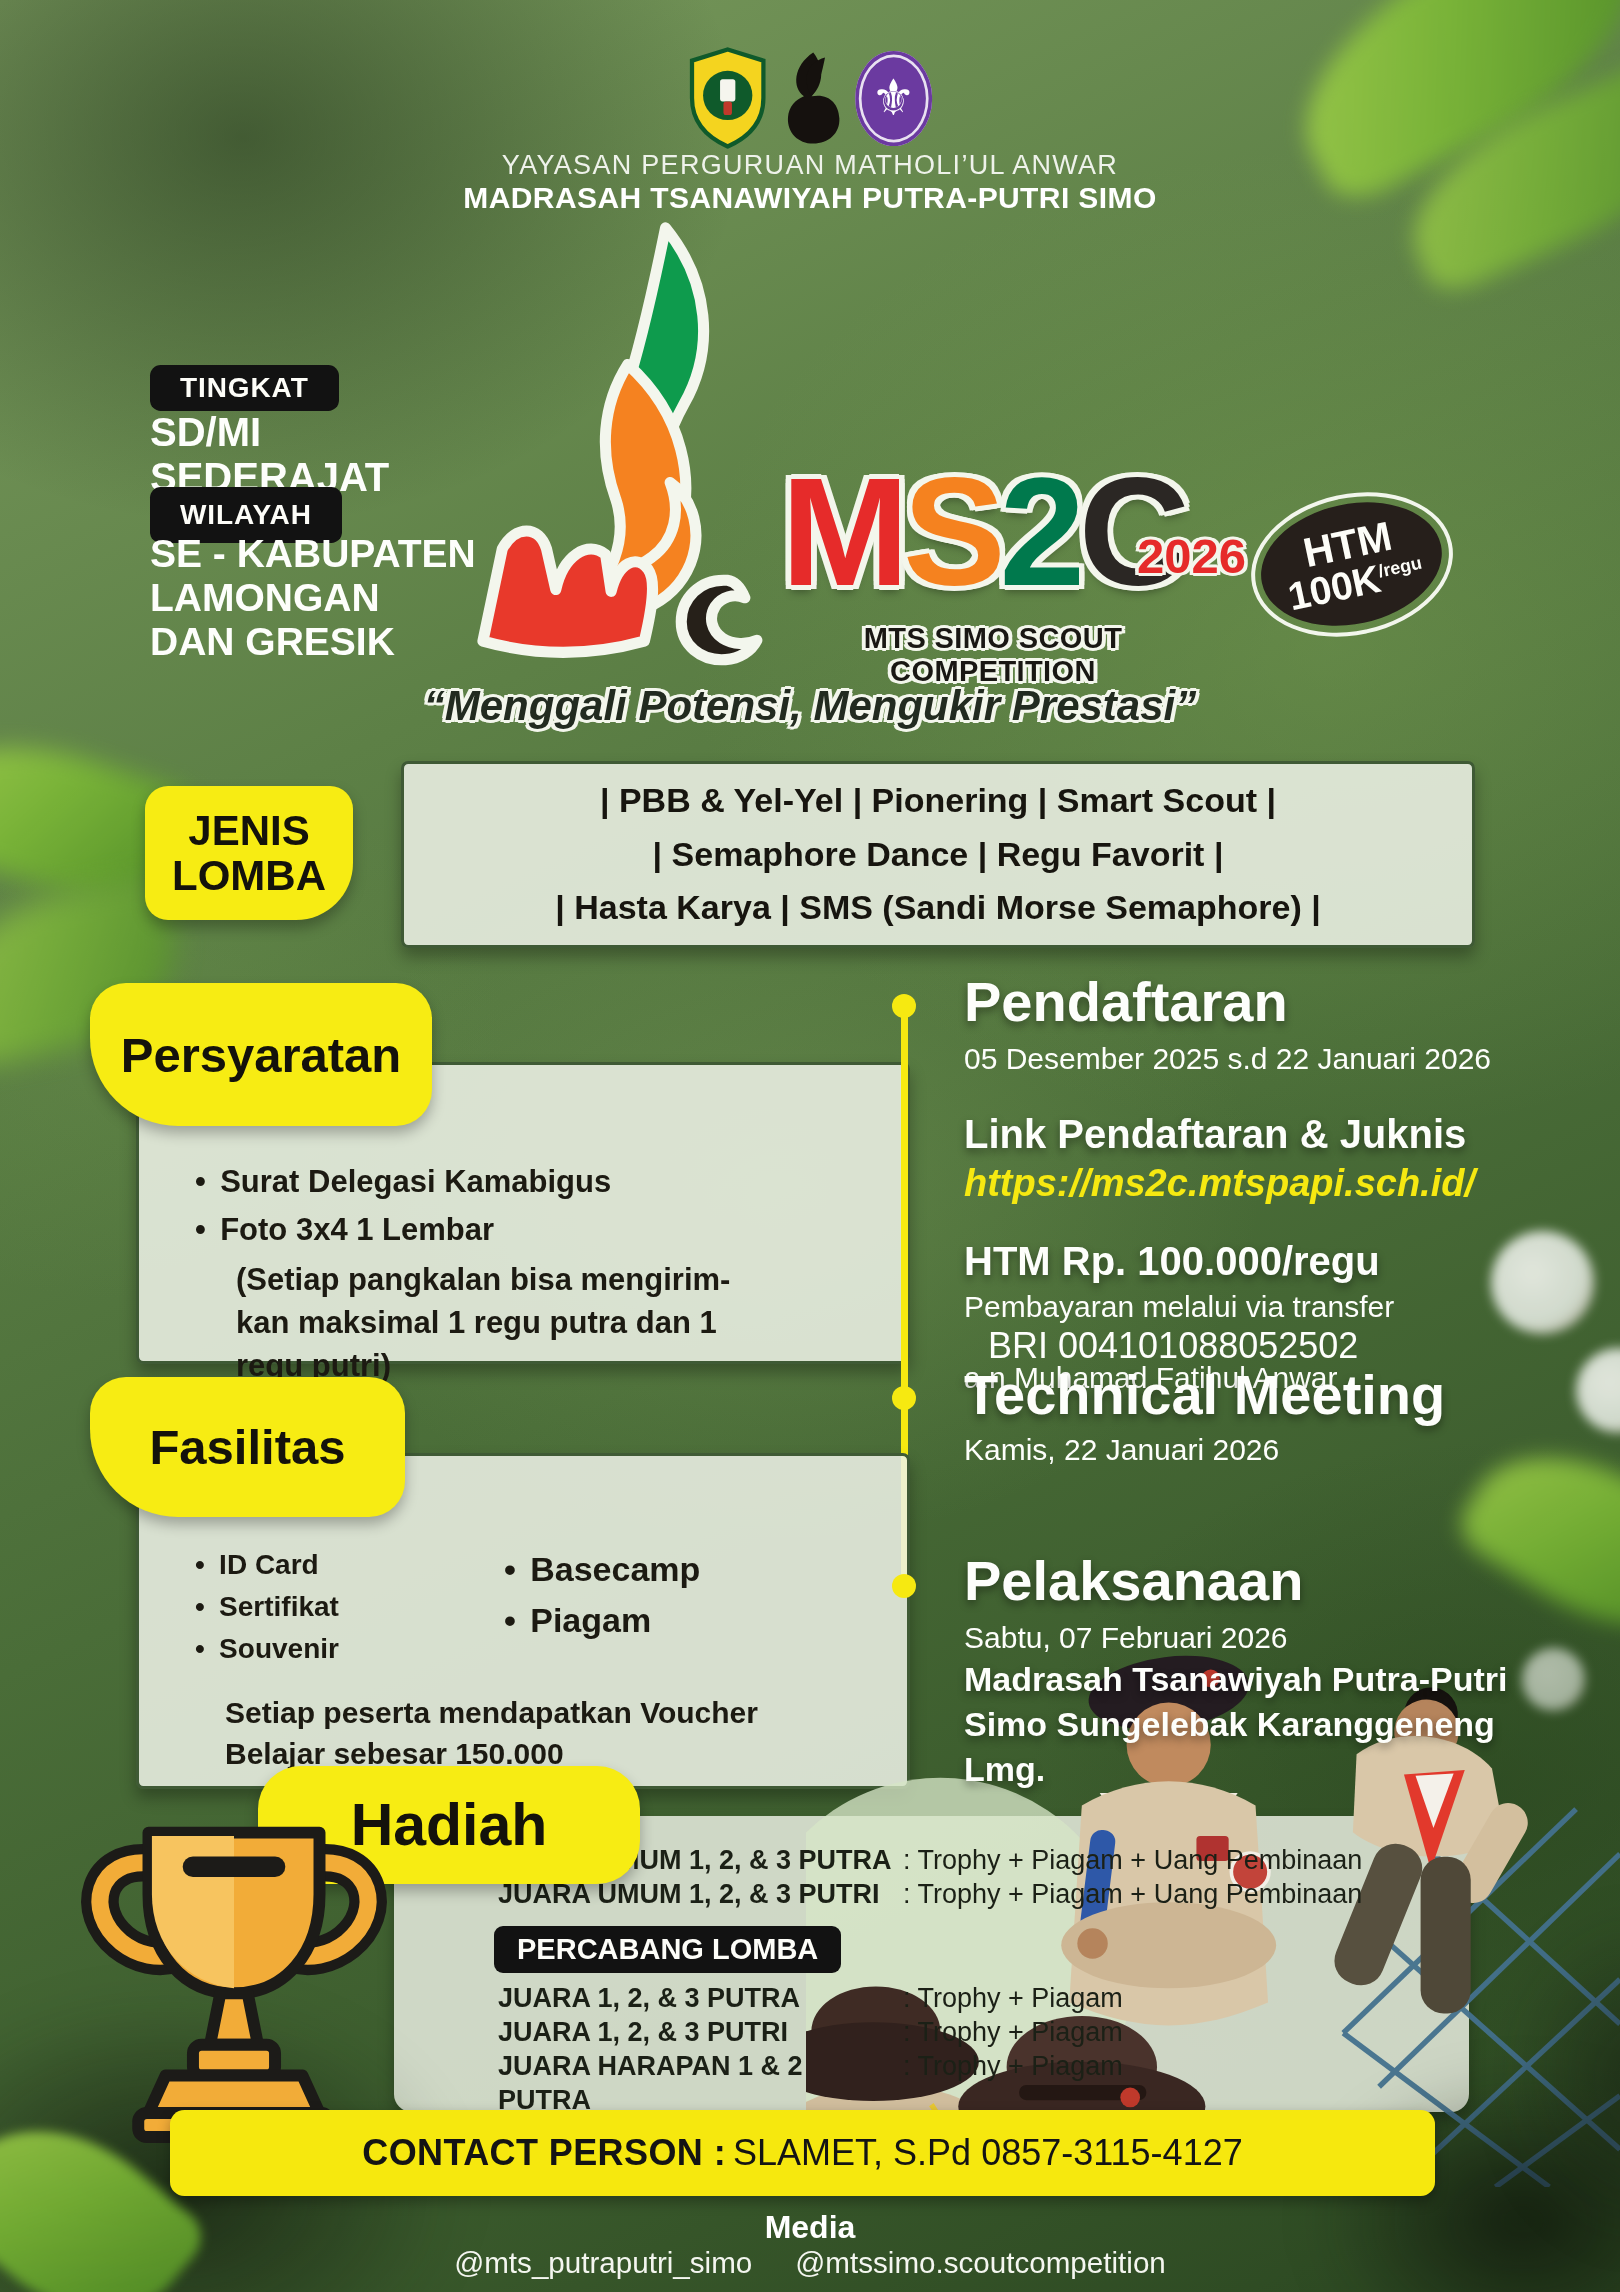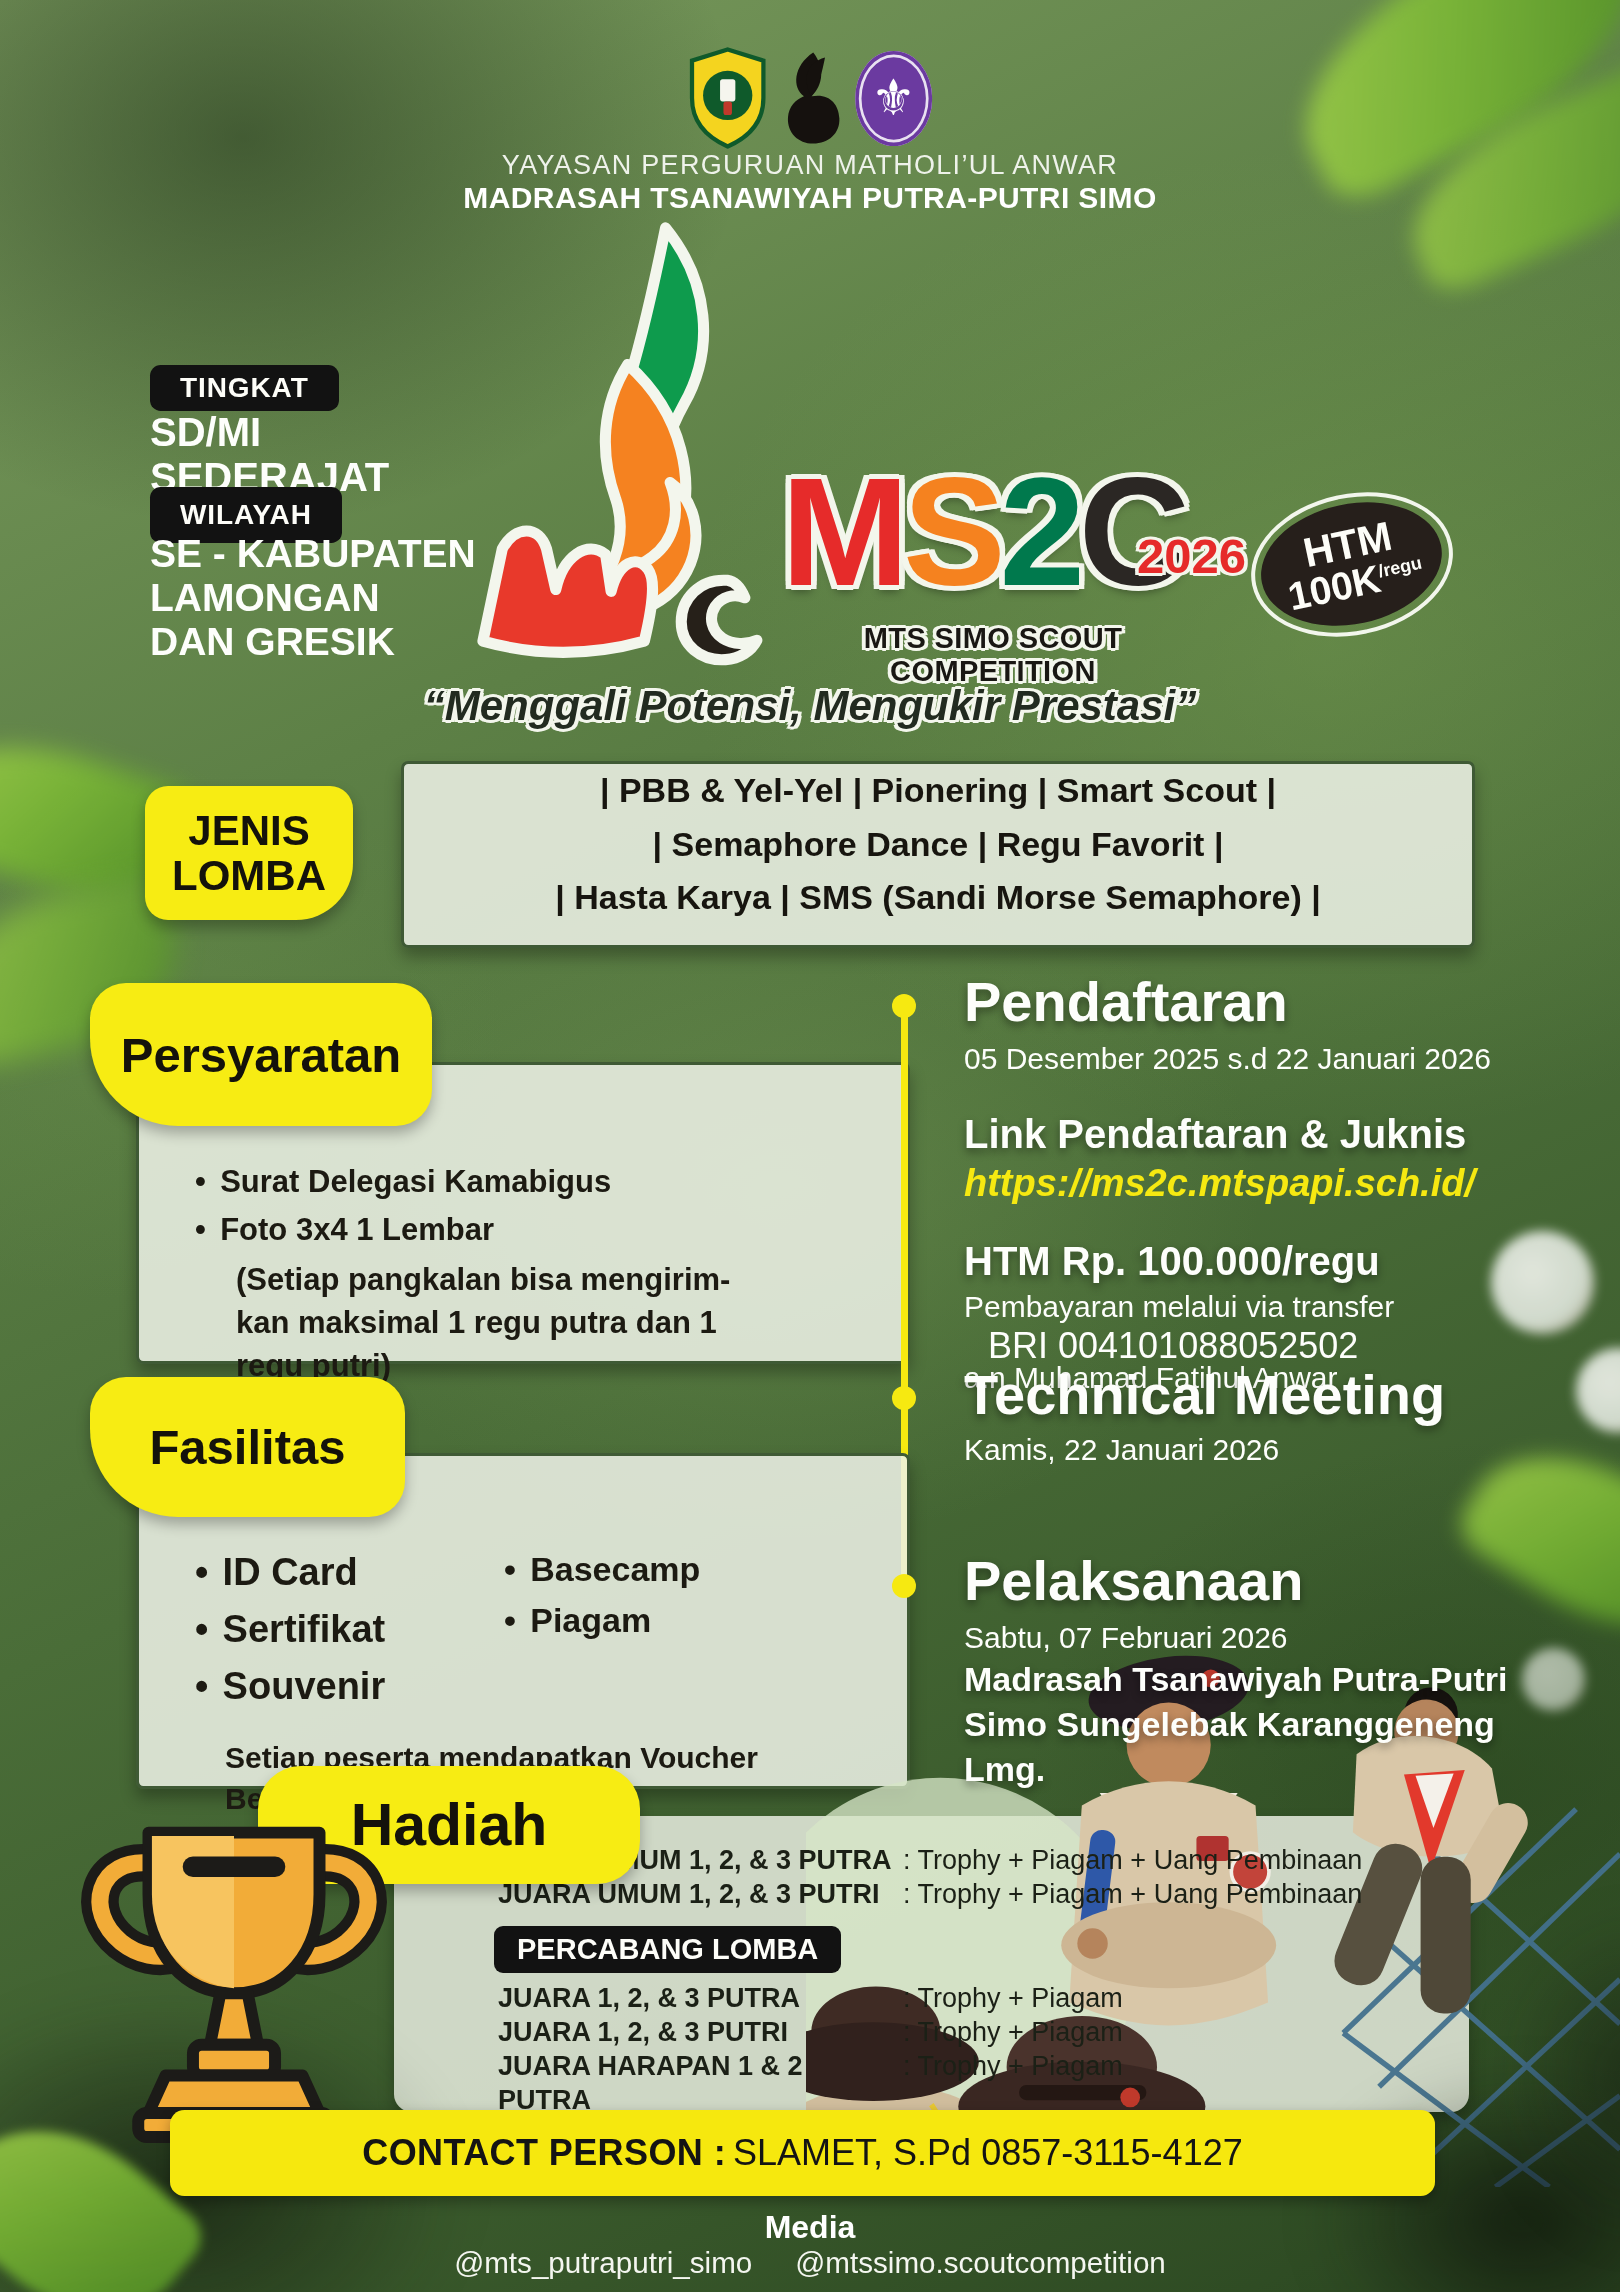--- a/index.html
+++ b/index.html
@@ -101,21 +101,21 @@
       <div style="font-size:41px; font-weight:bold; line-height:.95;">HTM</div>
       <div style="display:flex; align-items:flex-start; line-height:1;">
         <span style="font-size:39px; font-weight:bold;">100K</span>
         <span style="font-size:18px; font-weight:bold; margin-top:3.6px;">/regu</span>
       </div>
     </div>
   </div>
 
   <div class="abs ctr ow" style="top:682px; font-size:42px; font-weight:bold; font-style:italic; color:#222b20; z-index:3;">“Menggali Potensi, Mengukir Prestasi”</div>
 
-  <div class="abs cbox" style="left:401px; top:761px; width:1068px; height:181px; display:flex; flex-direction:column; justify-content:flex-start; text-align:center;">
+  <div class="abs cbox" style="left:401px; top:761px; width:1068px; height:181px; display:flex; flex-direction:column; justify-content:center; text-align:center;">
     <div style="font-size:34px; font-weight:bold; color:#17150f; line-height:1.58;">|  PBB &amp; Yel-Yel  |  Pionering  |  Smart Scout  |</div>
     <div style="font-size:34px; font-weight:bold; color:#17150f; line-height:1.58;">|  Semaphore Dance  |  Regu Favorit  |</div>
     <div style="font-size:34px; font-weight:bold; color:#17150f; line-height:1.58;">|  Hasta Karya  |  SMS (Sandi Morse Semaphore)  |</div>
   </div>
   <div class="abs ybadge" style="left:145px; top:786px; width:208px; height:134px; border-radius:23px 23px 57px 23px; flex-direction:column; font-size:42px; line-height:1.08;">
     <span>JENIS</span>
     <span>LOMBA</span>
   </div>
 
   <div class="abs cbox" style="left:136px; top:1062px; width:768px; height:296px;">
@@ -147,21 +147,21 @@
   <div class="abs white" style="left:964px; top:1433px; font-size:30px; z-index:7;">Kamis, 22 Januari 2026</div>
 
   <div class="abs white hshadow" style="left:964px; top:1548px; font-size:56px; font-weight:bold; z-index:7;">Pelaksanaan</div>
   <div class="abs white" style="left:964px; top:1621px; font-size:30px; z-index:7;">Sabtu, 07 Februari 2026</div>
   <div class="abs white pre hshadow" style="left:964px; top:1657px; font-size:34px; font-weight:bold; line-height:1.32; z-index:7;">Madrasah Tsanawiyah Putra-Putri
 Simo Sungelebak Karanggeneng
 Lmg.</div>
 
   <div class="abs cbox" style="left:136px; top:1453px; width:768px; height:330px;">
     <div style="display:flex; margin:88px 0 0 56px;">
-      <ul class="blist" style="font-size:38px; line-height:1.5; width:309px;">
+      <ul class="blist" style="font-size:28px; line-height:1.5; width:309px;">
         <li>ID Card</li>
         <li>Sertifikat</li>
         <li>Souvenir</li>
       </ul>
       <ul class="blist" style="font-size:34px; line-height:1.5;">
         <li>Basecamp</li>
         <li>Piagam</li>
       </ul>
     </div>
     <div class="pre" style="margin:23px 0 0 86px; font-size:30px; font-weight:bold; color:#1c1a12; line-height:1.35;">Setiap peserta mendapatkan Voucher

